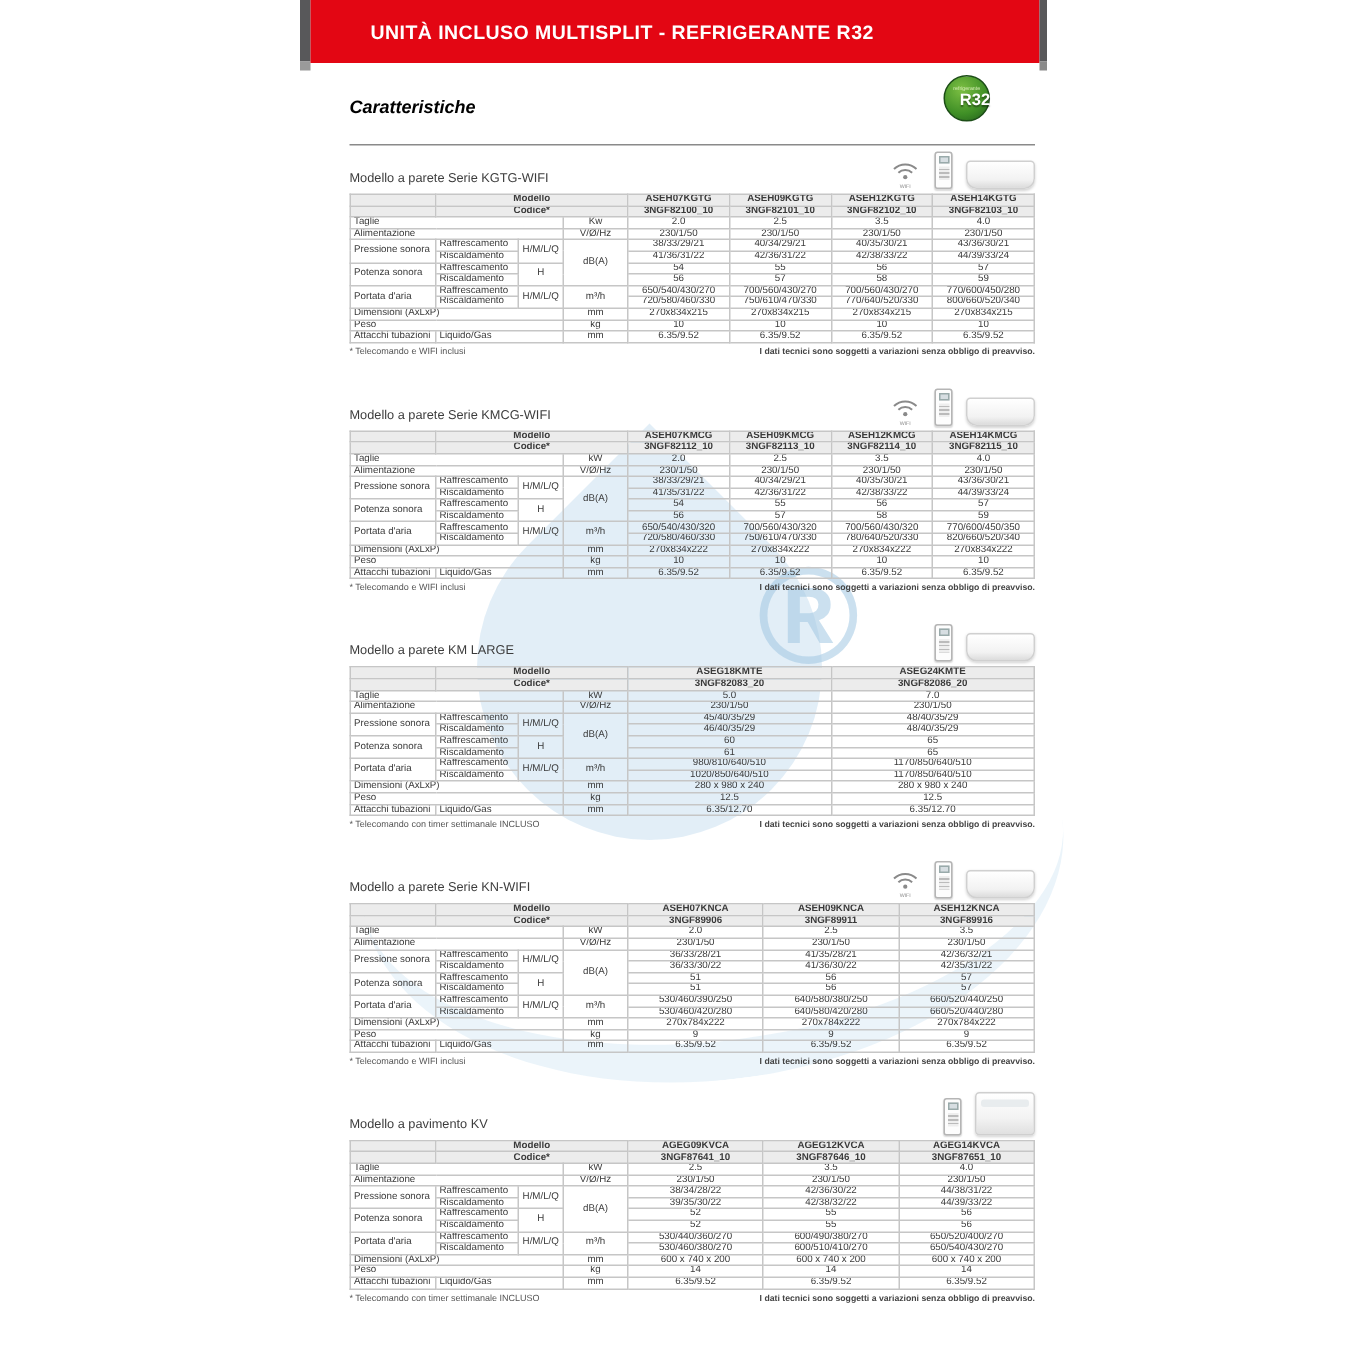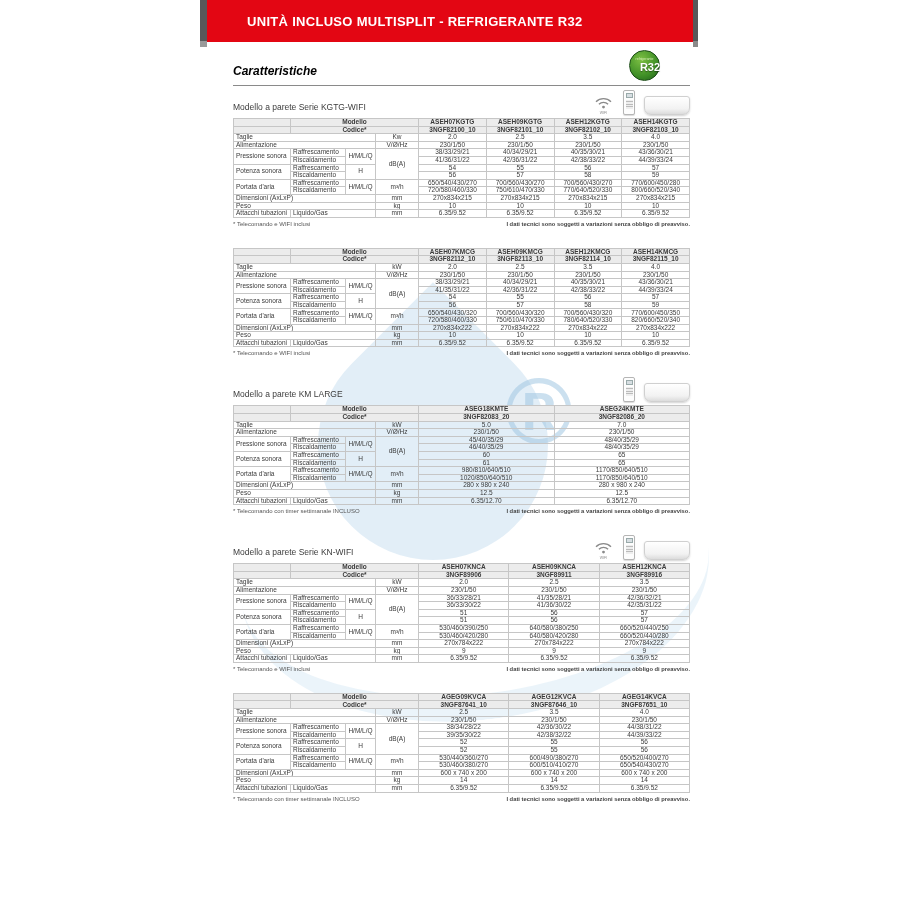--- a/index.html
+++ b/index.html
@@ -39,21 +39,21 @@
     position:absolute; left:240px; top:430px; width:470px; height:290px;
     border:0 solid transparent;
     border-bottom:26px solid rgba(190,218,238,.30);
     border-radius:50%;
     transform:rotate(-7deg);
   }
 
   
   .page { position:absolute; left:233px; top:0; width:457px; }
   .heading {
-    margin-top:64px; padding-bottom:7px;
+    margin-top:64px; padding-bottom:18px;
     font-size:12px; font-weight:bold; font-style:italic; color:#000;
     border-bottom:1px solid #8a8a8a;
   }
   .badge {
     position:absolute; left:396px; top:50px; width:31px; height:31px; border-radius:50%;
     background:radial-gradient(circle at 38% 30%, #7cbf43, #3f8f26 60%, #205b1b);
     border:1px solid #1c4d17;
     display:flex; flex-direction:column; align-items:center; justify-content:center;
   }
   .badge-top { font-size:3.5px; color:#d5ecb4; line-height:1; }
@@ -274,20 +274,38 @@
               <td class="v">6.35/9.52</td>
             </tr>
           </tbody>
         </table>
         <div class="foot">
           <div class="fl">* Telecomando e WIFI inclusi</div>
           <div class="fr">I dati tecnici sono soggetti a variazioni senza obbligo di preavviso.</div>
         </div>
       </div>
       <div class="section">
+        <div class="sec-head">
+          <div class="sec-title">Modello a parete Serie KMCG-WIFI</div>
+          <div class="sec-icons">
+            <div class="wifi">
+              <svg viewBox="0 0 24 18" width="21" height="15">
+                <path d="M3 8 A13 13 0 0 1 21 8" fill="none" stroke="#8a8a8a" stroke-width="1.6"></path>
+                <path d="M6.5 11 A8 8 0 0 1 17.5 11" fill="none" stroke="#8a8a8a" stroke-width="1.6"></path>
+                <circle cx="12" cy="14.5" r="1.7" fill="#8a8a8a"></circle>
+              </svg>
+              <div class="wifi-txt">WIFI</div>
+            </div>
+            <div class="remote">
+              <div class="r-scr"></div>
+              <div class="r-btn"></div>
+            </div>
+            <div class="unit-wall"></div>
+          </div>
+        </div>
         <table class="spec">
           <colgroup>
             <col style="width: 57px;">
             <col style="width: 55px;">
             <col style="width: 30px;">
             <col style="width: 43px;">
             <col>
             <col>
             <col>
             <col>
@@ -641,20 +659,30 @@
               <td class="v">6.35/9.52</td>
             </tr>
           </tbody>
         </table>
         <div class="foot">
           <div class="fl">* Telecomando e WIFI inclusi</div>
           <div class="fr">I dati tecnici sono soggetti a variazioni senza obbligo di preavviso.</div>
         </div>
       </div>
       <div class="section">
+        <div class="sec-head">
+          <div class="sec-title">Modello a pavimento KV</div>
+          <div class="sec-icons">
+            <div class="remote">
+              <div class="r-scr"></div>
+              <div class="r-btn"></div>
+            </div>
+            <div class="unit-floor"></div>
+          </div>
+        </div>
         <table class="spec">
           <colgroup>
             <col style="width: 57px;">
             <col style="width: 55px;">
             <col style="width: 30px;">
             <col style="width: 43px;">
             <col>
             <col>
             <col>
           </colgroup>

